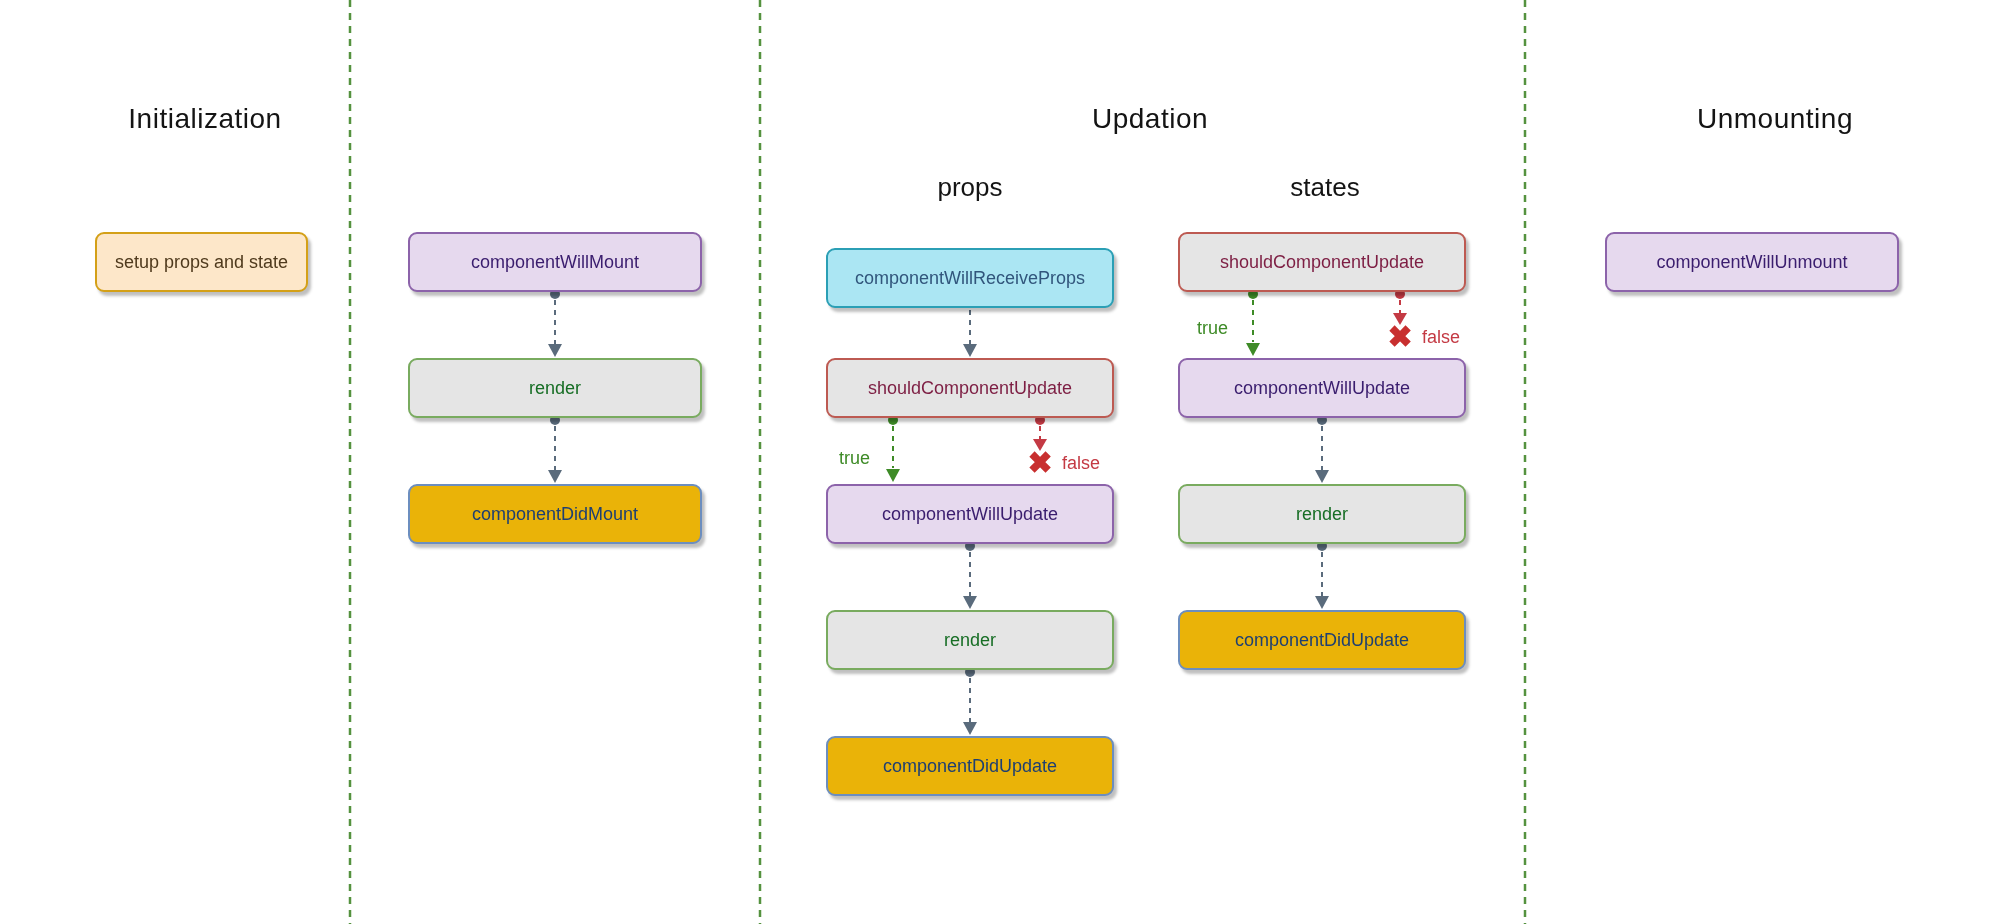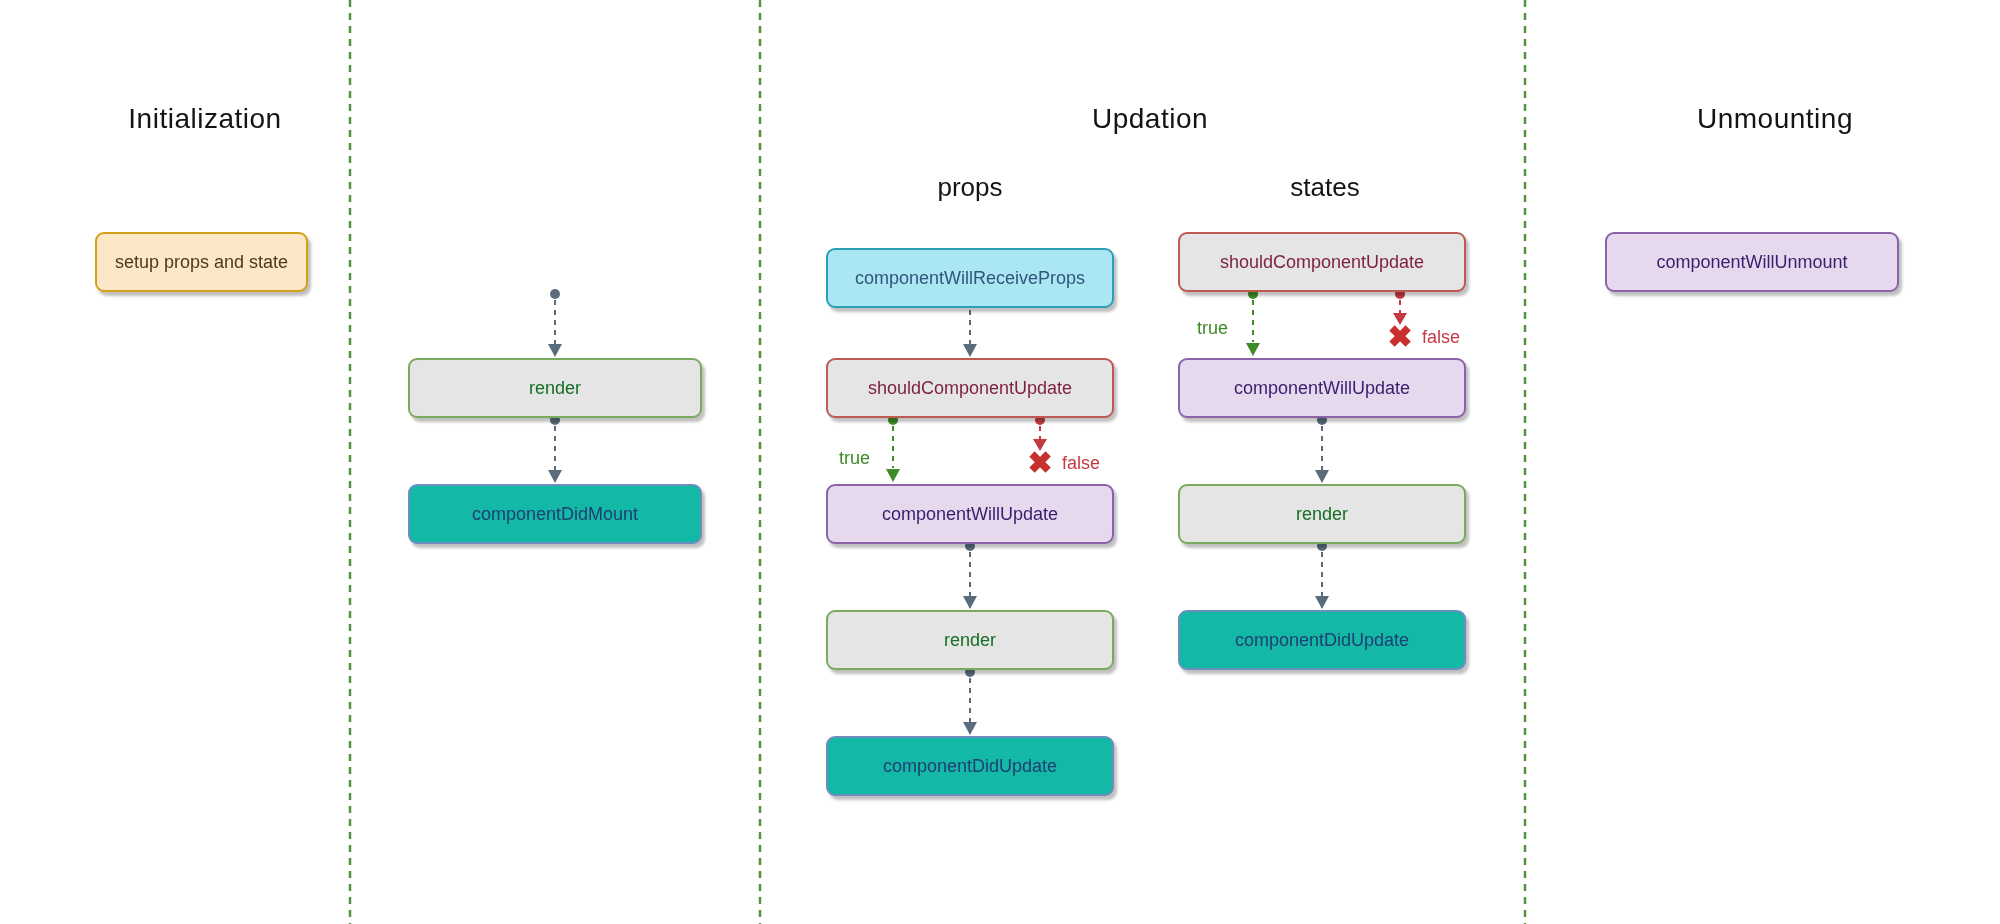--- a/index.html
+++ b/index.html
@@ -33,21 +33,21 @@
     border:2px solid #000;
     box-sizing:border-box;
     display:flex;align-items:center;justify-content:center;
     font-size:18px;font-weight:400;
     box-shadow:3px 4px 3px rgba(0,0,0,0.25);
     white-space:nowrap;
   }
   .box.purple{background:#e6d9ee;border-color:#8c63aa;color:#3a1d6e;}
   .box.orange{background:#fde7c9;border-color:#d4a017;color:#4f3a1d;}
   .box.green {background:#e5e5e5;border-color:#79ab5f;color:#176e25;}
-  .box.blue  {background:#14b8a6;border-color:#6c8ebf;color:#1e3f72;}
+  .box.blue  {background:#eab308;border-color:#6c8ebf;color:#1e3f72;}
   .box.cyan  {background:#abe6f3;border-color:#2b9fb5;color:#31567c;margin-top:16px;}
   .box.red   {background:#e5e5e5;border-color:#bd5a52;color:#7d1e43;}
   .branch-label{
     position:absolute;
     font-size:18px;font-weight:500;
     height:26px;line-height:26px;
     white-space:nowrap;
   }
   .branch-label.true{color:#3e8b27;width:60px;text-align:right;}
   .branch-label.false{color:#c43a44;width:80px;text-align:left;}
@@ -135,20 +135,21 @@
 
   <div class="section-title" style="left:55px;top:95px;width:300px;">Initialization</div>
   <div class="section-title" style="left:1000px;top:95px;width:300px;">Updation</div>
   <div class="section-title" style="left:1625px;top:95px;width:300px;">Unmounting</div>
 
   <div class="col-label" style="left:820px;top:170px;width:300px;">props</div>
   <div class="col-label" style="left:1175px;top:170px;width:300px;">states</div>
 
   <div class="box orange" style="left:95px;top:232px;width:213px;text-align:center;">setup props and state</div>
 
+  <div class="box purple" style="left:408px;top:232px;width:294px;">componentWillMount</div>
   <div class="box green" style="left:408px;top:358px;width:294px;">render</div>
   <div class="box blue" style="left:408px;top:484px;width:294px;">componentDidMount</div>
 
   <div class="box cyan" style="left:826px;top:232px;width:288px;">componentWillReceiveProps</div>
   <div class="box red" style="left:826px;top:358px;width:288px;">shouldComponentUpdate</div>
   <div class="box purple" style="left:826px;top:484px;width:288px;">componentWillUpdate</div>
   <div class="box green" style="left:826px;top:610px;width:288px;">render</div>
   <div class="box blue" style="left:826px;top:736px;width:288px;">componentDidUpdate</div>
 
   <div class="box red" style="left:1178px;top:232px;width:288px;">shouldComponentUpdate</div>

